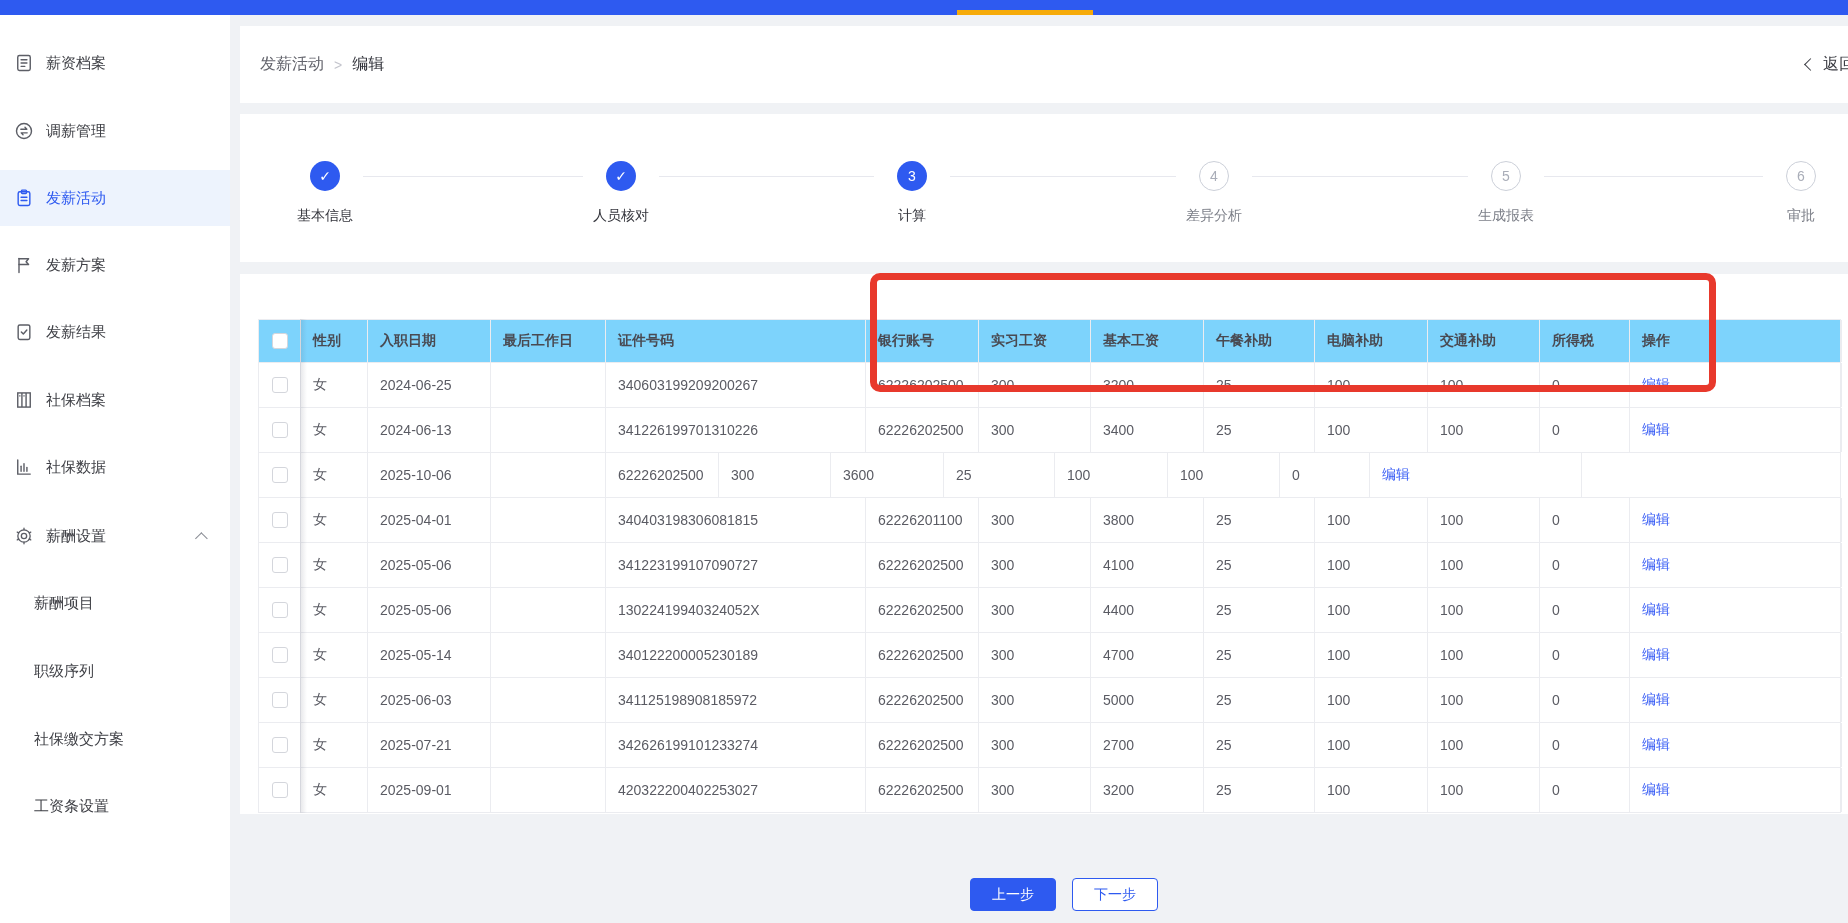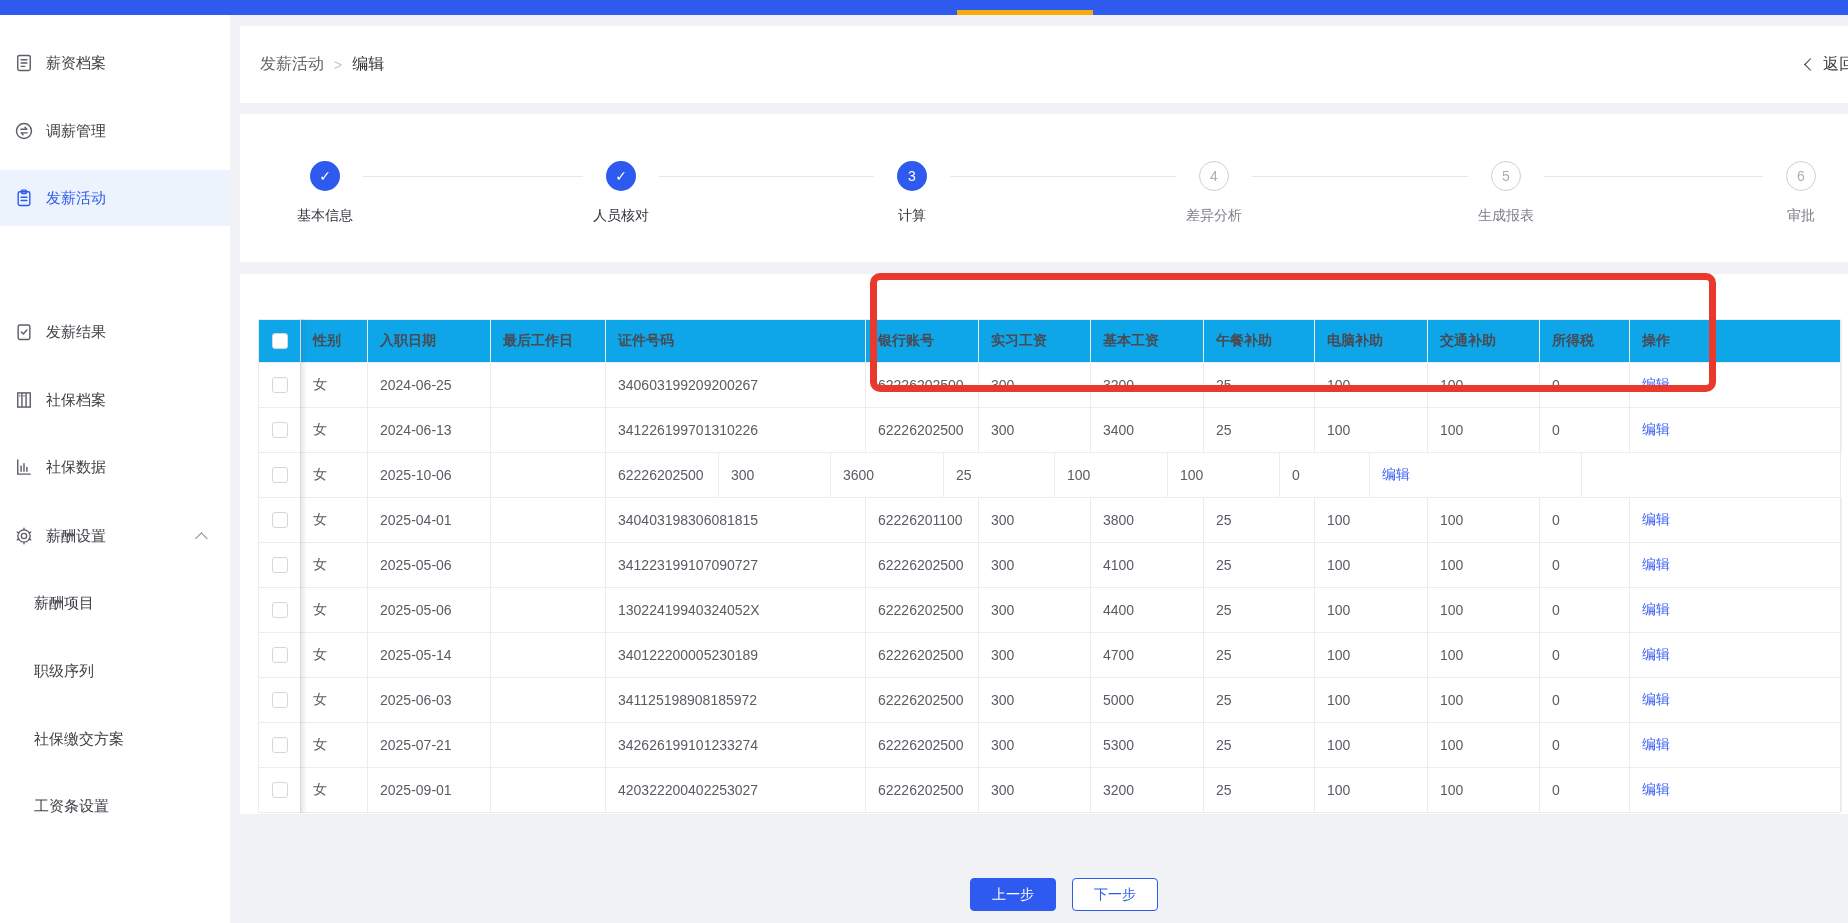--- a/index.html
+++ b/index.html
@@ -43,21 +43,21 @@
   .step.done .circle, .step.active .circle { background:#2e5af0; color:#fff; line-height:30px; }
   .step.pending .circle { background:#fff; border:1px solid #ccd0d9; color:#a9adb8; }
   .step .slabel { margin-top:16px; font-size:14px; color:#34353c; }
   .step.pending .slabel { color:#7c7f88; }
   .connector { position:absolute; top:62px; height:1px; background:#e7e8ee; }
 
   
   .table-card { position:absolute; left:240px; top:274px; width:1608px; height:540px; background:#fff; z-index:2; }
   .grid { position:absolute; left:18px; top:45px; width:1583px; border:1px solid #ebecf0; border-bottom:none; }
   .grow { display:flex; height:45px; border-bottom:1px solid #ebecf0; background:#fff; }
-  .grow.ghead { height:43px; background:#0ea5e9; }
+  .grow.ghead { height:43px; background:#7dd3fc; }
   .gcell { flex:none; display:flex; align-items:center; padding-left:12px; font-size:14px; color:#5a5b63;
     border-right:1px solid #ebecf0; overflow:hidden; white-space:nowrap; }
   .ghead .gcell { color:#494a52; font-weight:bold; }
   .gcell.cbox { padding-left:13px; }
   .checkbox { width:16px; height:16px; border:1px solid #d4d6dc; border-radius:3px; background:#fff; cursor:pointer; }
   .edit-link { color:#3a5ef5; cursor:pointer; }
   .fixed-shadow { position:absolute; left:60px; top:45px; width:7px; height:494px; z-index:3;
     background:linear-gradient(90deg, rgba(75,78,98,0.14), rgba(75,78,98,0)); }
 
   
@@ -105,20 +105,29 @@
       <div class="side-item active" style="top: 155px;">
         <span class="icon">
           <svg viewBox="0 0 24 24" fill="none" stroke="currentColor" stroke-width="1.7" stroke-linecap="round">
             <rect x="5" y="4.5" width="14" height="16.5" rx="2"></rect>
             <rect x="9" y="2.5" width="6" height="4" rx="1"></rect>
             <line x1="8.5" y1="11" x2="15.5" y2="11"></line>
             <line x1="8.5" y1="15" x2="15.5" y2="15"></line>
           </svg>
         </span>
         <span class="lbl">发薪活动</span>
+      </div>
+      <div class="side-item" style="top: 222px;">
+        <span class="icon">
+          <svg viewBox="0 0 24 24" fill="none" stroke="currentColor" stroke-width="1.7" stroke-linecap="round" stroke-linejoin="round">
+            <path d="M6 21V4"></path>
+            <path d="M6 4.5h11.5l-3 3.5 3 3.5H6"></path>
+          </svg>
+        </span>
+        <span class="lbl">发薪方案</span>
       </div>
       <div class="side-item" style="top: 289px;">
         <span class="icon">
           <svg viewBox="0 0 24 24" fill="none" stroke="currentColor" stroke-width="1.7" stroke-linecap="round" stroke-linejoin="round">
             <rect x="5" y="3.5" width="14" height="17.5" rx="2"></rect>
             <polyline points="8.8,12 11.2,14.5 15.4,9.6"></polyline>
           </svg>
         </span>
         <span class="lbl">发薪结果</span>
       </div>
@@ -387,21 +396,21 @@
         <div class="grow">
           <div class="gcell cbox" style="width: 42px;">
             <div class="checkbox"></div>
           </div>
           <div class="gcell" style="width: 67px;">女</div>
           <div class="gcell" style="width: 123px;">2025-07-21</div>
           <div class="gcell" style="width: 115px;"></div>
           <div class="gcell" style="width: 260px;">342626199101233274</div>
           <div class="gcell" style="width: 113px;">62226202500</div>
           <div class="gcell" style="width: 112px;">300</div>
-          <div class="gcell" style="width: 113px;">5300</div>
+          <div class="gcell" style="width: 113px;">2700</div>
           <div class="gcell" style="width: 111px;">25</div>
           <div class="gcell" style="width: 113px;">100</div>
           <div class="gcell" style="width: 112px;">100</div>
           <div class="gcell" style="width: 90px;">0</div>
           <div class="gcell" style="width: 212px;">
             <span class="edit-link">编辑</span>
           </div>
         </div>
         <div class="grow">
           <div class="gcell cbox" style="width: 42px;">

